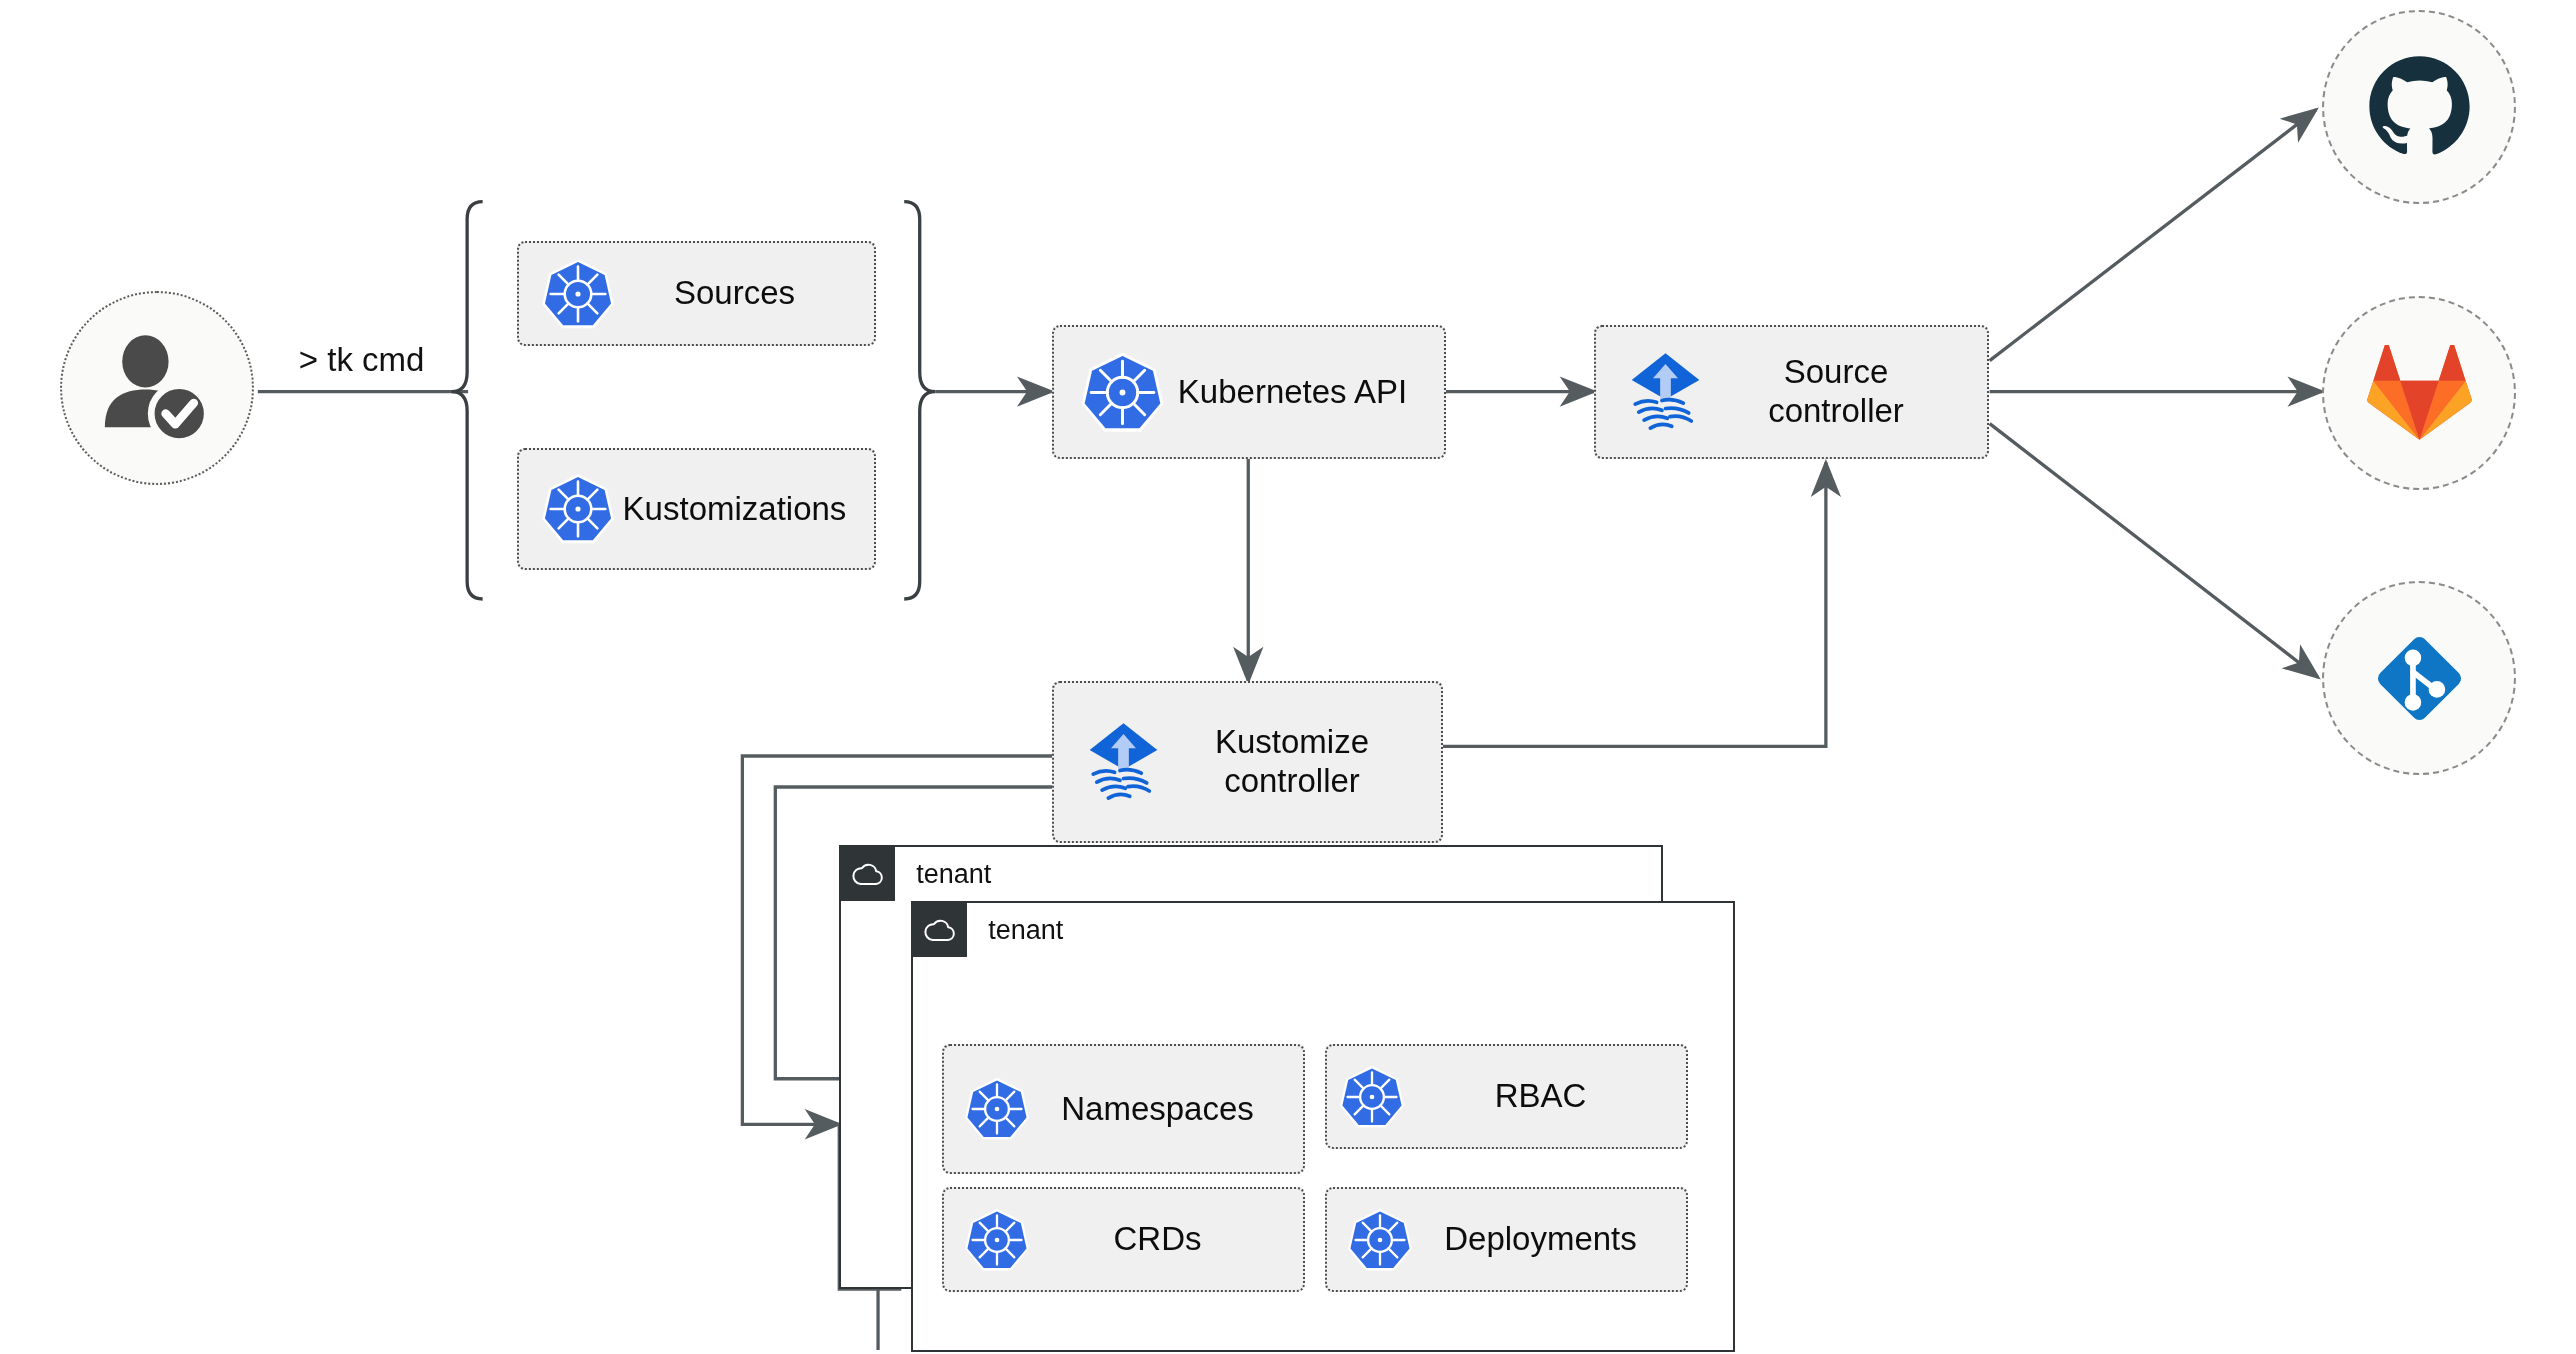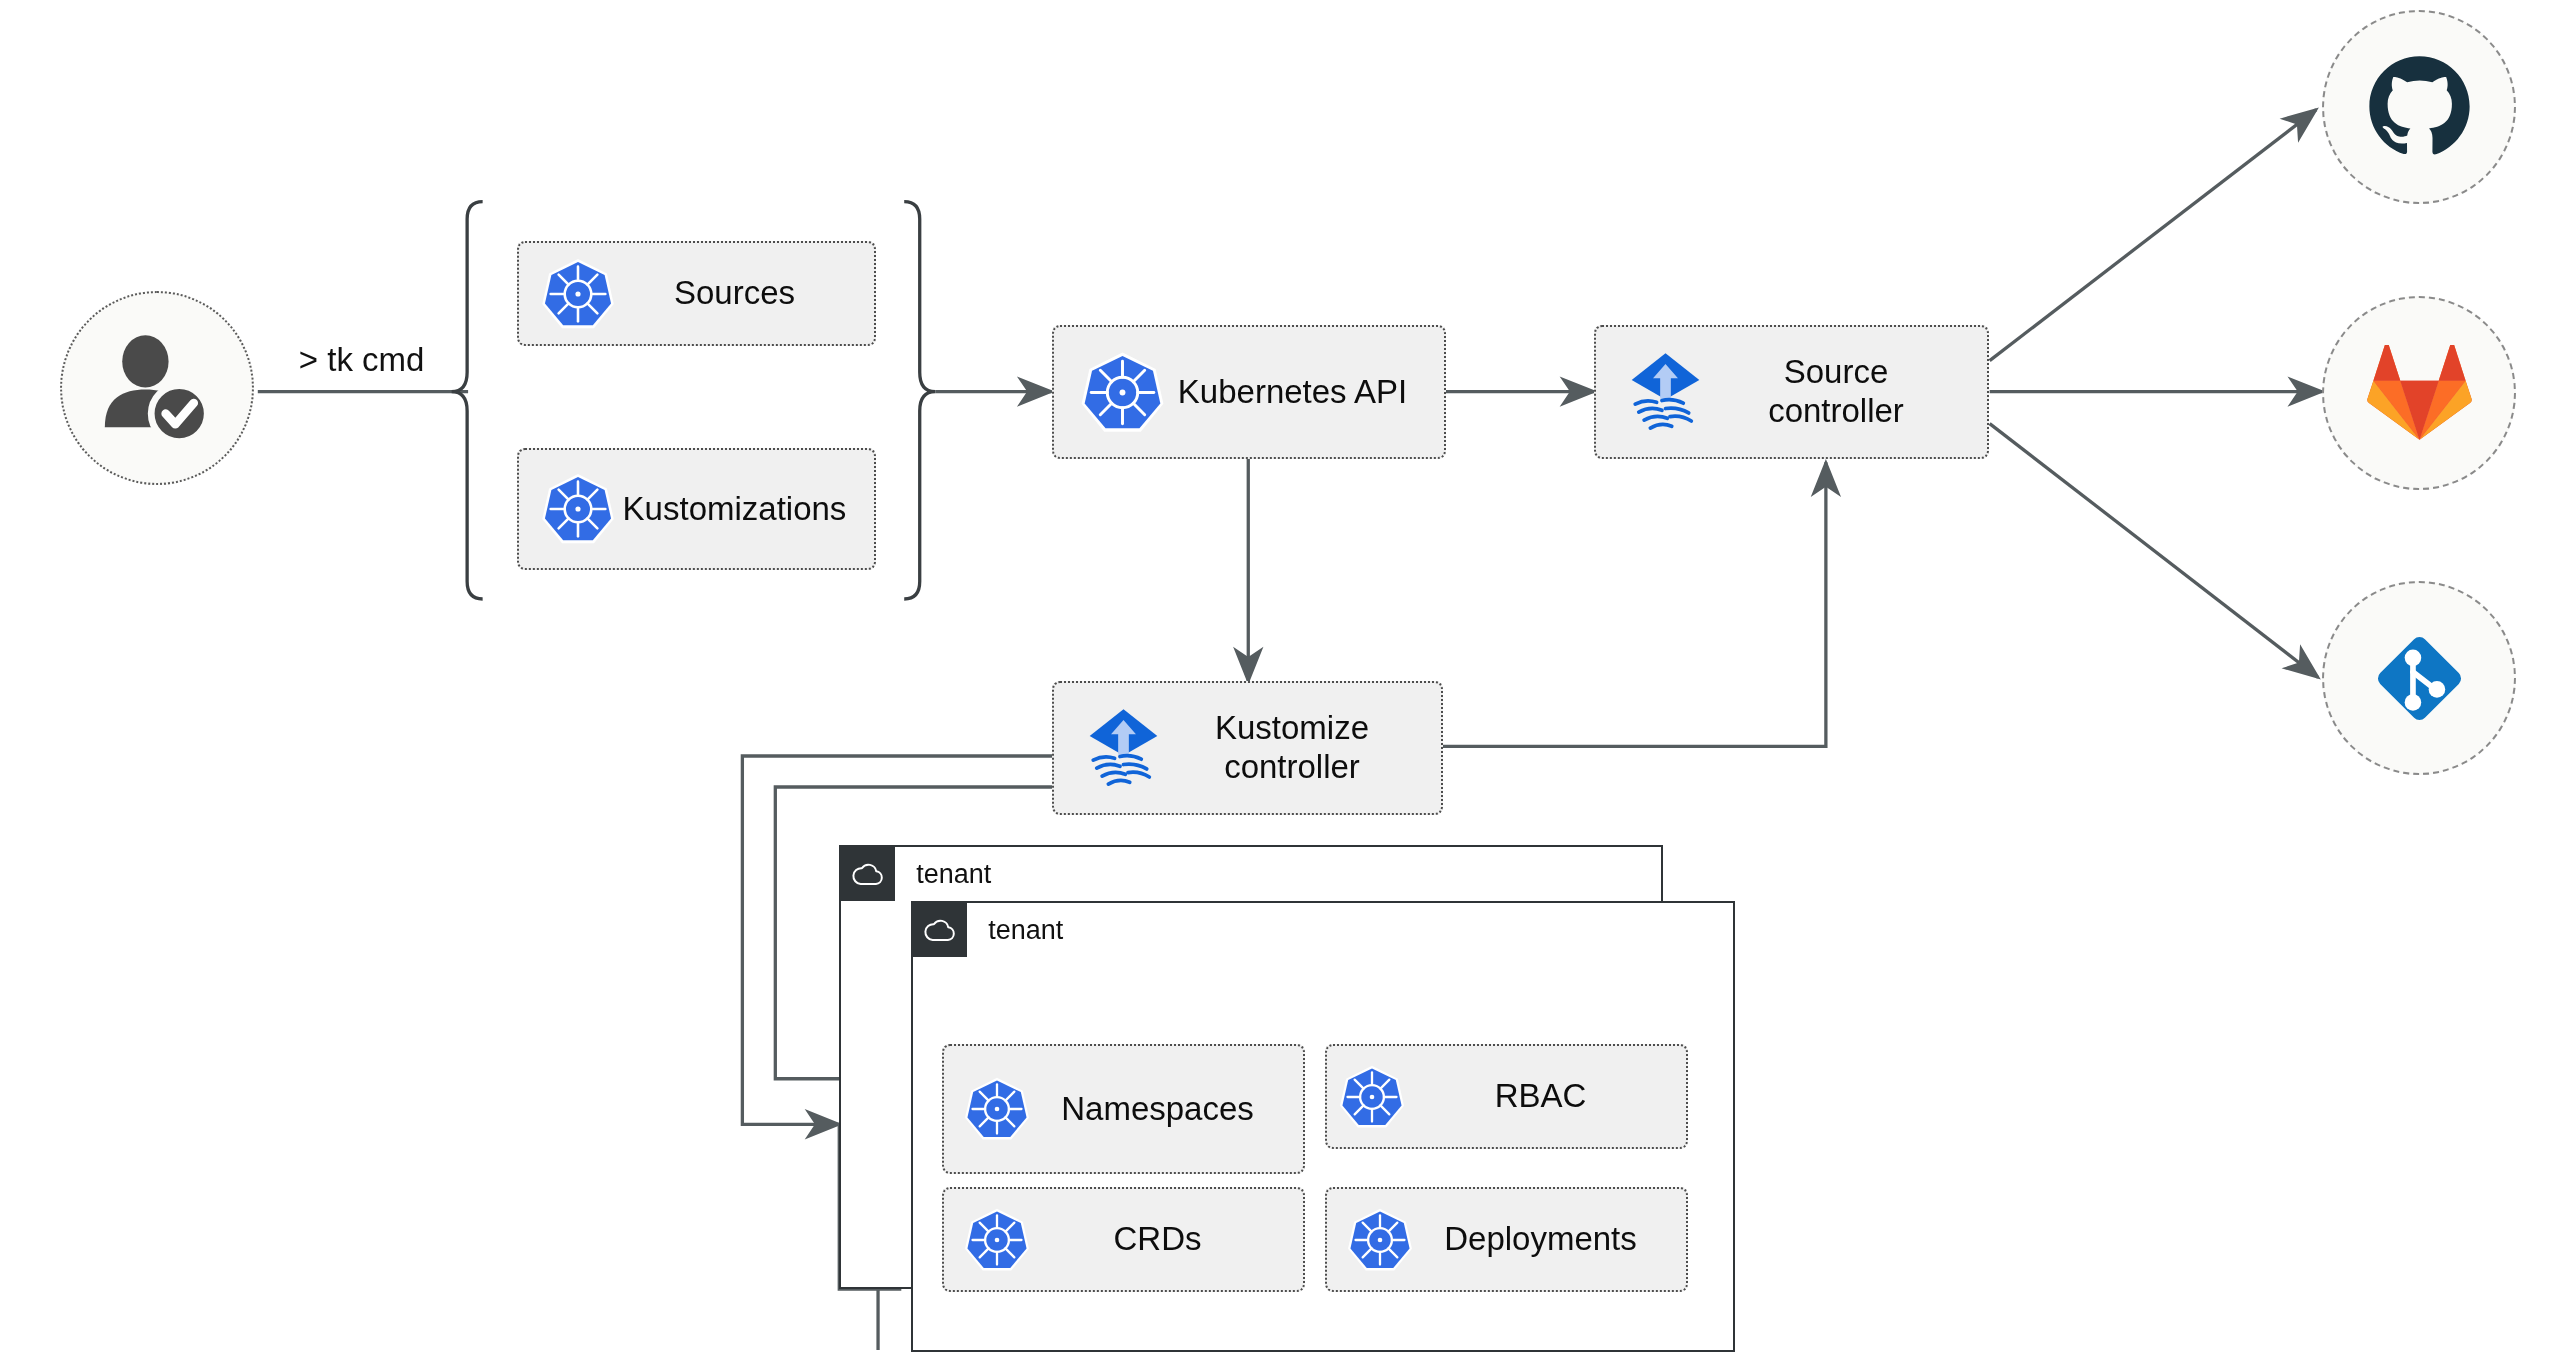--- a/index.html
+++ b/index.html
@@ -193,21 +193,21 @@
           <path d="M26 81 q13 -7 26 -2"></path>
           <path d="M55 77 q13 -2 24 5"></path>
           <path d="M33 90 q12 -7 24 -2"></path>
         </g>
       </svg>
     </span>
     <span class="label">Source
 controller</span>
   </div>
 
-  <div class="node" style="left:1052px;top:681px;width:391px;height:134px;padding:0 25px;">
+  <div class="node" style="left:1052px;top:681px;width:391px;height:162px;padding:0 25px;">
     <span class="nicon">
       <svg width="89" height="89" viewBox="0 0 100 100">
         <path d="M50 6 L88 36 L50 58 L12 36 Z" fill="#1064d8"></path>
         <path d="M50 18 L64 34 L56 34 L56 57 L44 57 L44 34 L36 34 Z" fill="#b3ccf5"></path>
         <g stroke="#1064d8" stroke-width="4.2" fill="none" stroke-linecap="round">
           <path d="M16 63 q12 -6 24 -2"></path>
           <path d="M46 59 q12 -3 24 3"></path>
           <path d="M20 72 q13 -7 26 -2"></path>
           <path d="M50 68 q14 -2 26 5"></path>
           <path d="M26 81 q13 -7 26 -2"></path>

